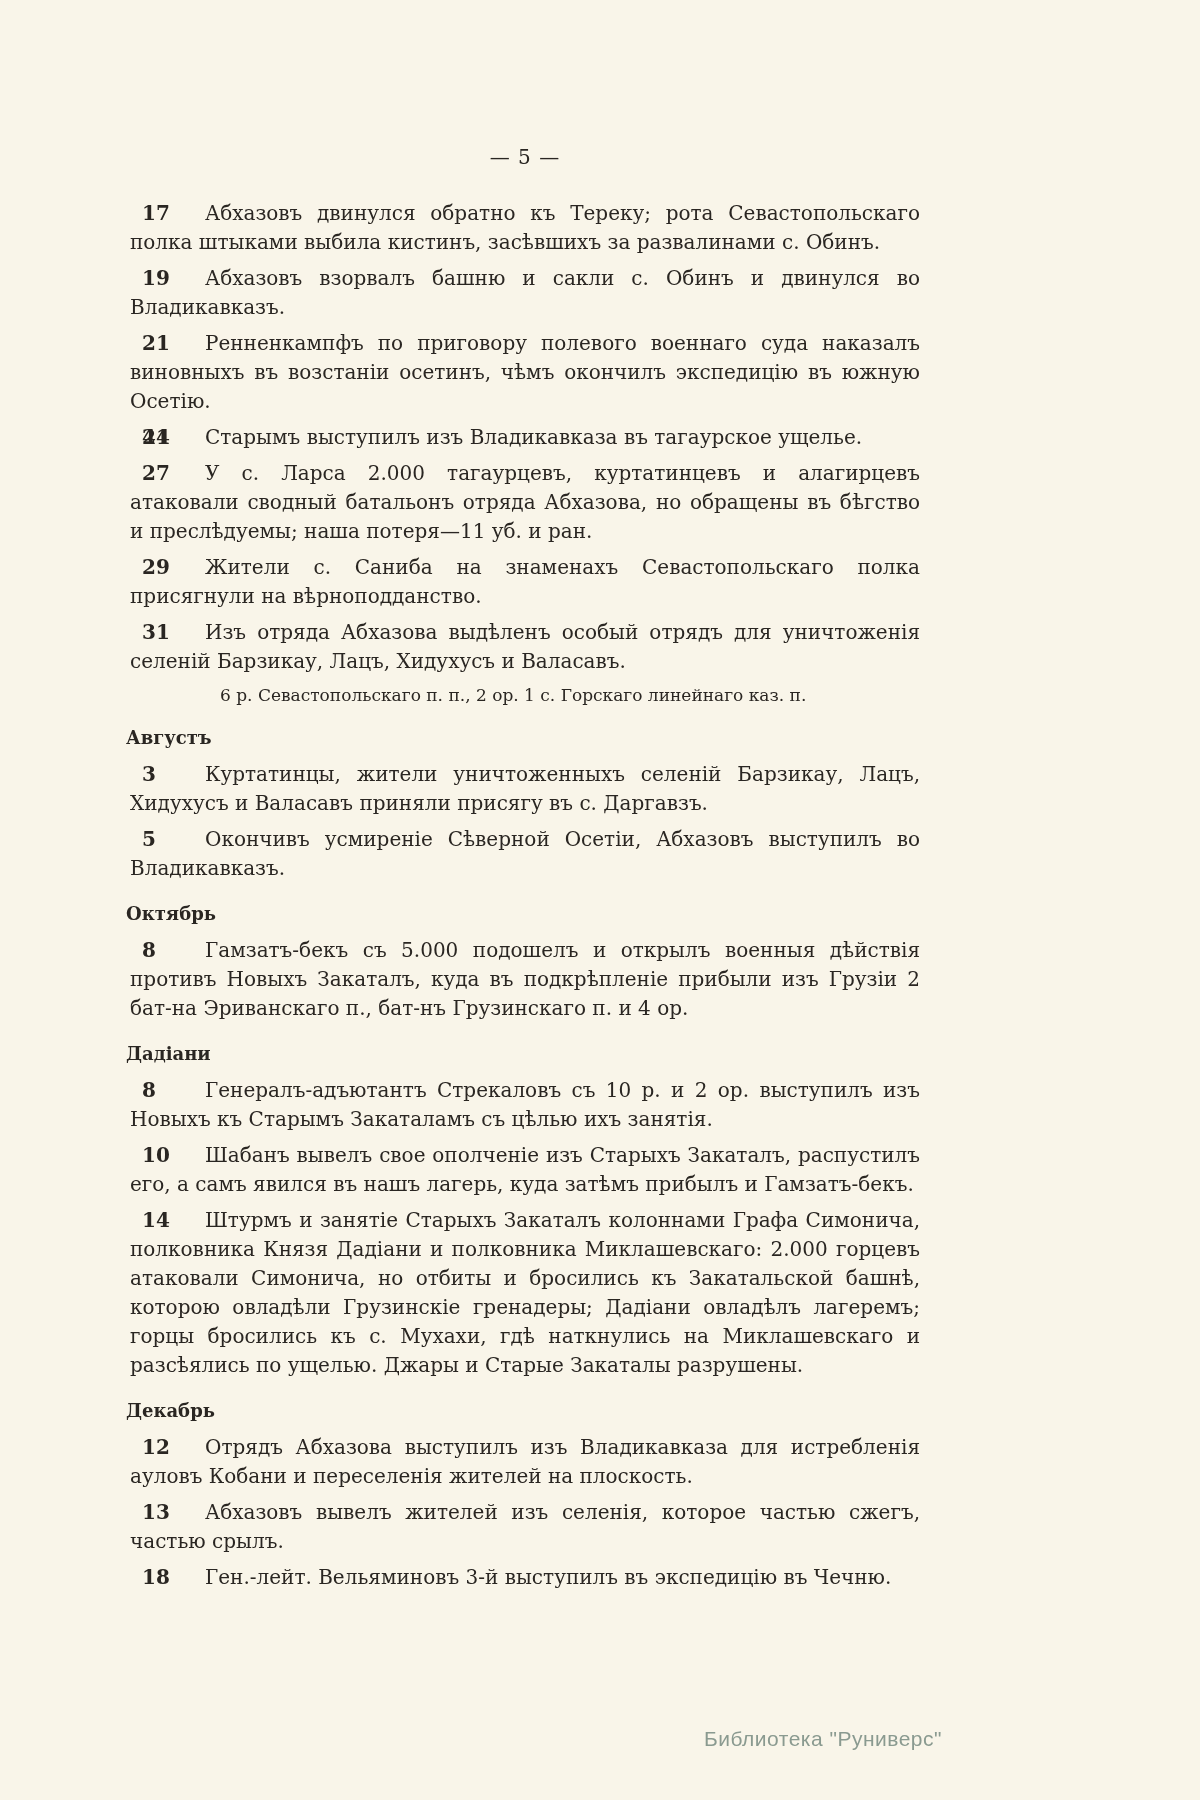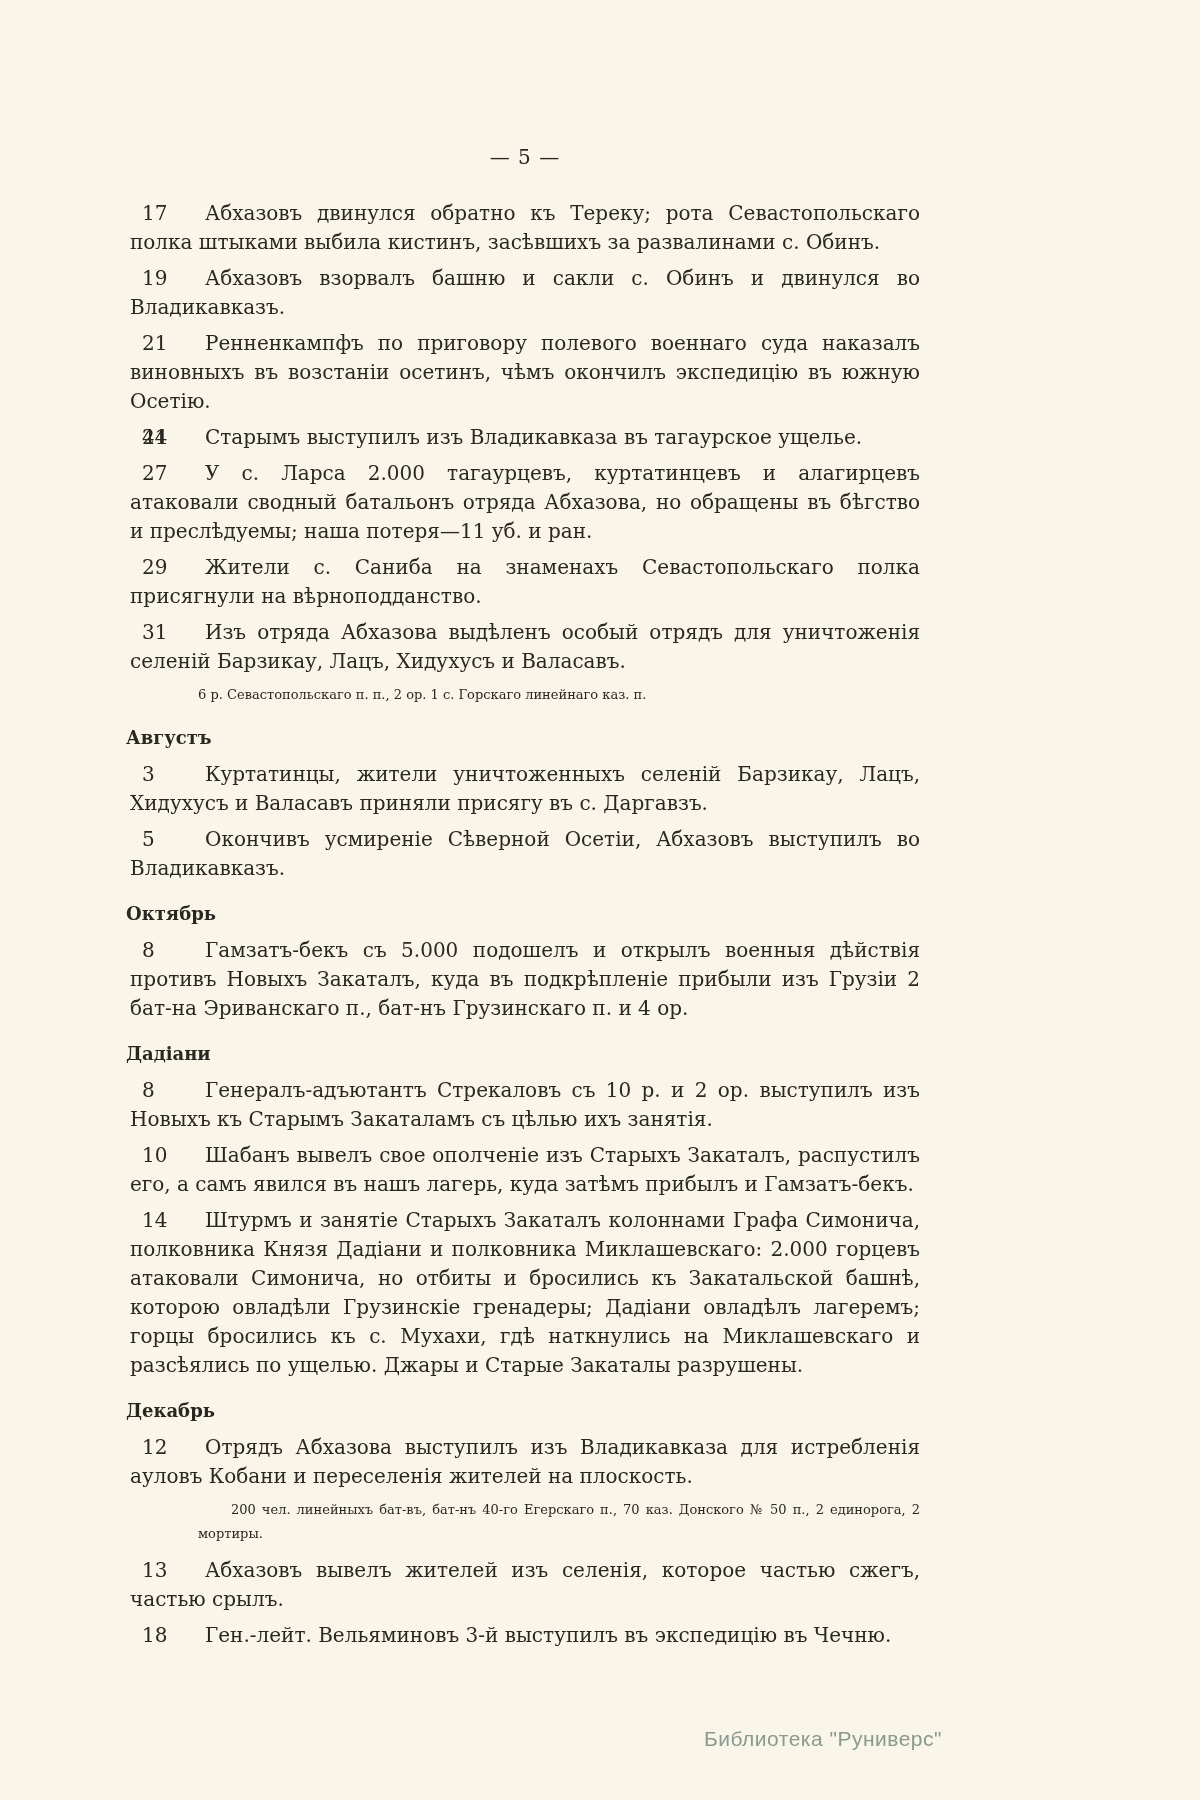--- a/index.html
+++ b/index.html
@@ -44,28 +44,28 @@
     font-size:20px;
     line-height:29px;
     margin:0 0 7px 0;
   }
   .entry .date{
     position:absolute;
     left:12px;
     top:0;
     width:42px;
     text-align:left;
-    font-weight:400;
+    font-weight:700;
     text-indent:0;
   }
   .note{
-    font-size:13px;
+    font-size:17px;
     line-height:24px;
     text-align:justify;
-    margin:2px 0 10px 68px;
+    margin:2px 0 10px 90px;
   }
   .note.indented{
     text-indent:33px;
   }
   .watermark{
     position:absolute;
     top:1727px;
     right:258px;
     font-family:"Liberation Sans","DejaVu Sans",sans-serif;
     font-size:21px;
@@ -151,21 +151,20 @@
         <span>Штурмъ и занятіе Старыхъ Закаталъ колоннами Графа Симонича, полковника Князя Дадіани и полковника Миклашевскаго: 2.000 горцевъ атаковали Симонича, но отбиты и бросились къ Закатальской башнѣ, которою овладѣли Грузинскіе гренадеры; Дадіани овладѣлъ лагеремъ; горцы бросились къ с. Мухахи, гдѣ наткнулись на Миклашевскаго и разсѣялись по ущелью. Джары и Старые Закаталы разрушены.</span>
       </div>
     </section>
 
     <section>
       <h2 class="month-heading">Декабрь</h2>
       <div class="entry">
         <span class="date">12</span>
         <span>Отрядъ Абхазова выступилъ изъ Владикавказа для истребленія ауловъ Кобани и переселенія жителей на плоскость.</span>
       </div>
-      <p class="note indented">200 чел. линейныхъ бат-въ, бат-нъ 40-го Егерскаго п., 70 каз. Донского № 50 п., 2 единорога, 2 мортиры.</p>
       <div class="entry">
         <span class="date">13</span>
         <span>Абхазовъ вывелъ жителей изъ селенія, которое частью сжегъ, частью срылъ.</span>
       </div>
       <div class="entry">
         <span class="date">18</span>
         <span>Ген.-лейт. Вельяминовъ 3-й выступилъ въ экспедицію въ Чечню.</span>
       </div>
     </section>
 

